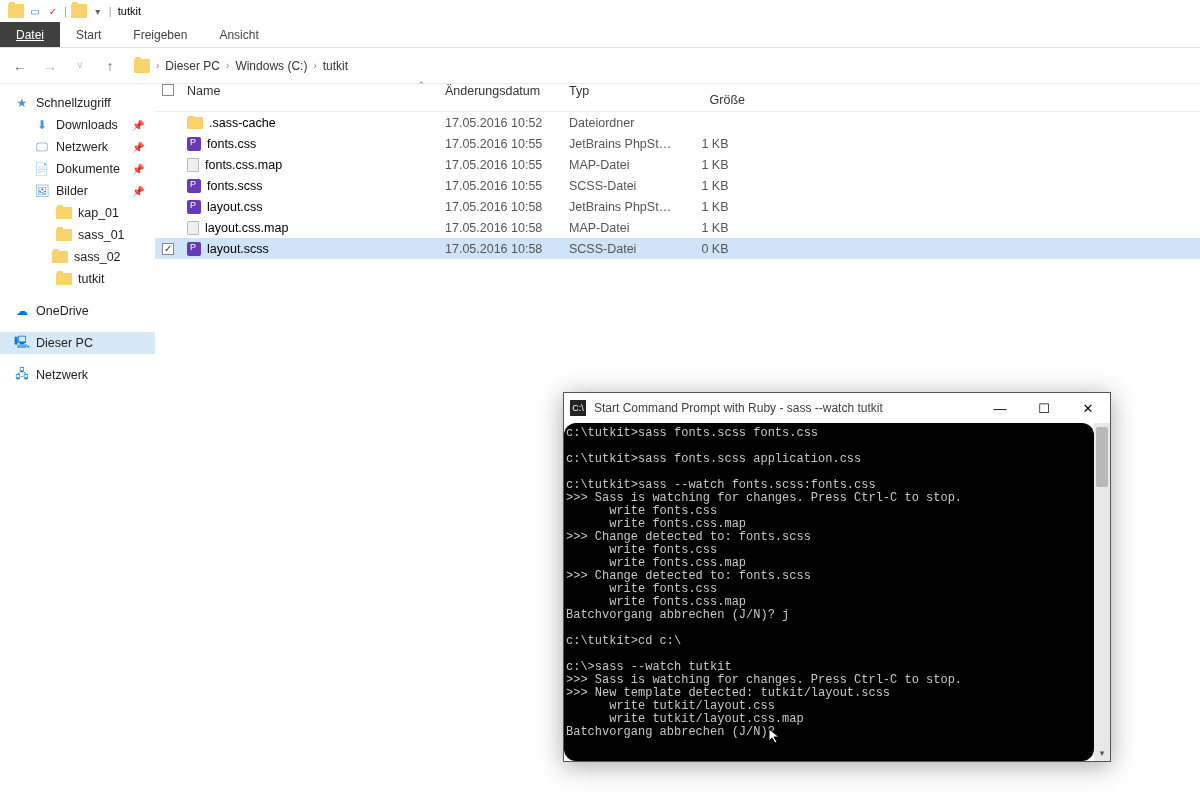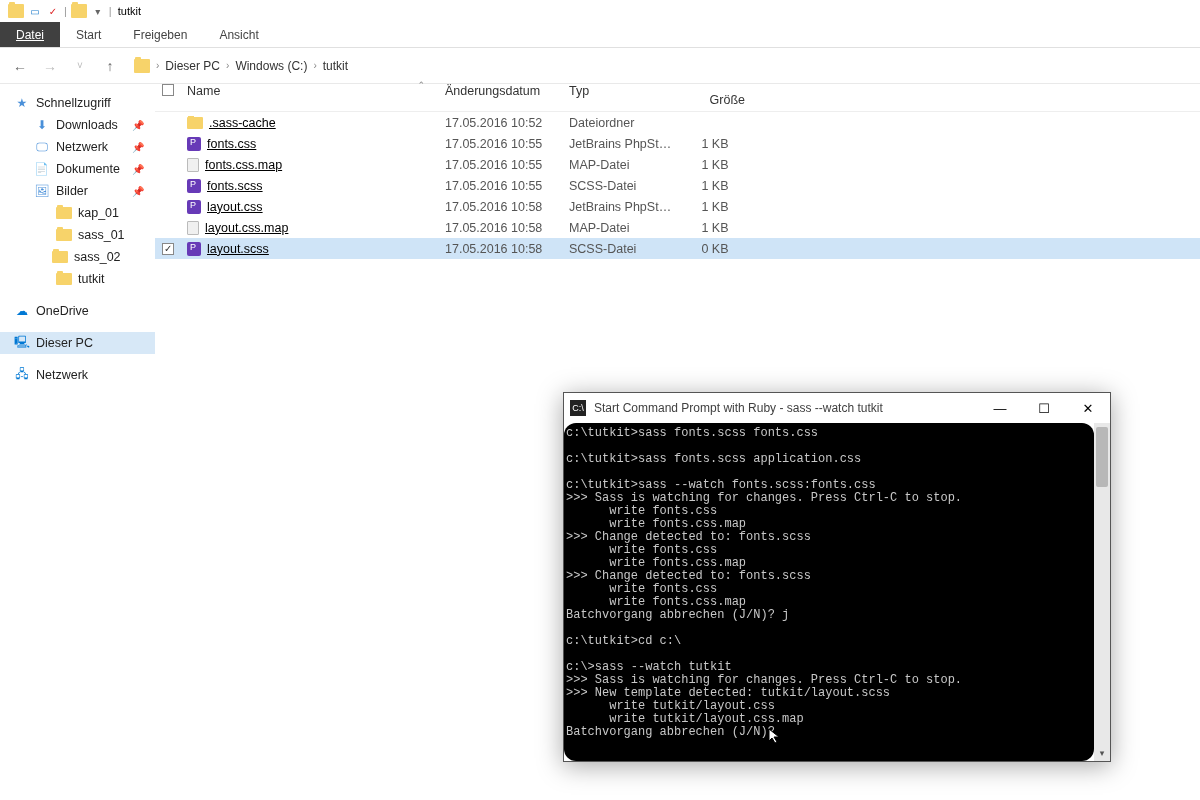--- a/index.html
+++ b/index.html
@@ -43,21 +43,21 @@
   .col.name { width: 258px; }
   .col.date { width: 124px; }
   .col.type { width: 116px; }
   .col.size { width: 72px; justify-content:flex-end;margin-top:18px;}
   .sort-arr { font-size:9px; color:#888; margin-left:auto; padding-right:8px; position:relative; top:-4px;}
 
   .file-row { display: flex; align-items: center; height: 21px; }
   .file-row.selected { background: #cfe4f7; }
   .file-row .cell { padding: 0 6px; overflow:hidden; white-space:nowrap; text-overflow:ellipsis;}
   .cell.check { width:26px; display:flex; justify-content:center;}
-  .cell.name { width: 258px; display:flex; align-items:center; gap:6px;text-decoration:underline;}
+  .cell.name { width: 258px; display:flex; align-items:center; gap:6px;}
   .cell.date { width: 124px; color:#555;}
   .cell.type { width: 116px; color:#555;}
   .cell.size { width: 72px; text-align:center; color:#555;}
   .folder-yellow { background:#f7d36a; width:16px; height:12px; border-radius:1px; position:relative;}
   .folder-yellow::before{content:"";position:absolute;top:-2px;left:1px;width:6px;height:3px;background:#f7d36a;border-radius:1px 1px 0 0;}
   .ps-icon { background:#673ab7; width:14px; height:14px; border-radius:2px; position:relative;}
   .ps-icon::after{content:"P";color:#fff;font-size:9px;position:absolute;left:3px;top:0;}
   .file-generic-icon{width:12px;height:14px;background:#f0f0f0;border:1px solid #bbb;border-radius:1px;}
   .checkbox { width:12px;height:12px;border:1px solid #888;background:#fff;display:inline-block;}
   .checkbox.checked::after{content:"✓";font-size:10px;color:#333;position:relative;top:-3px;left:1px;}

